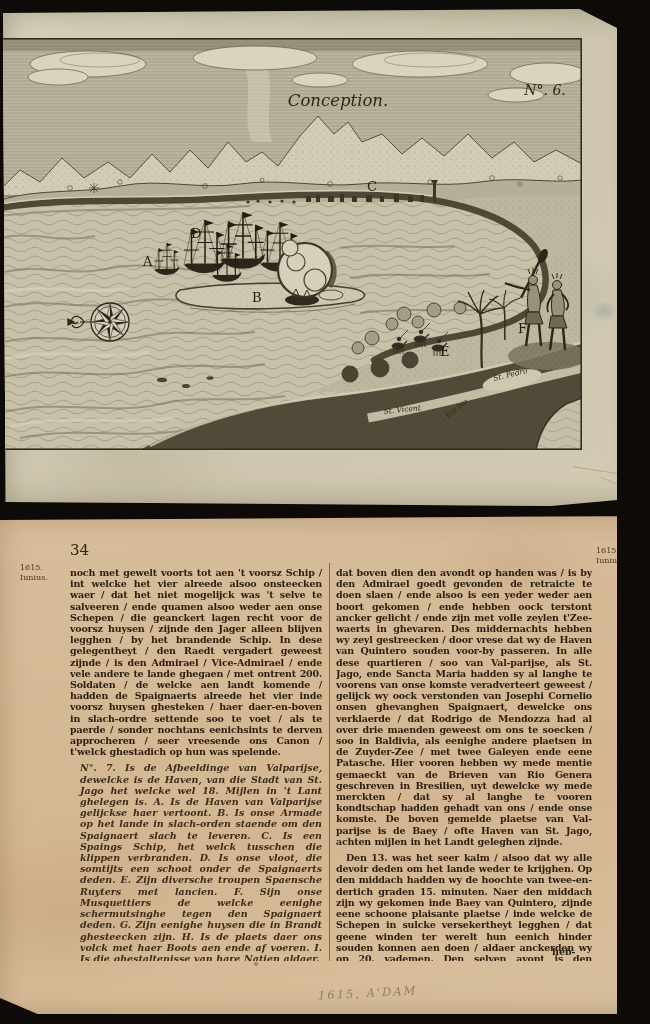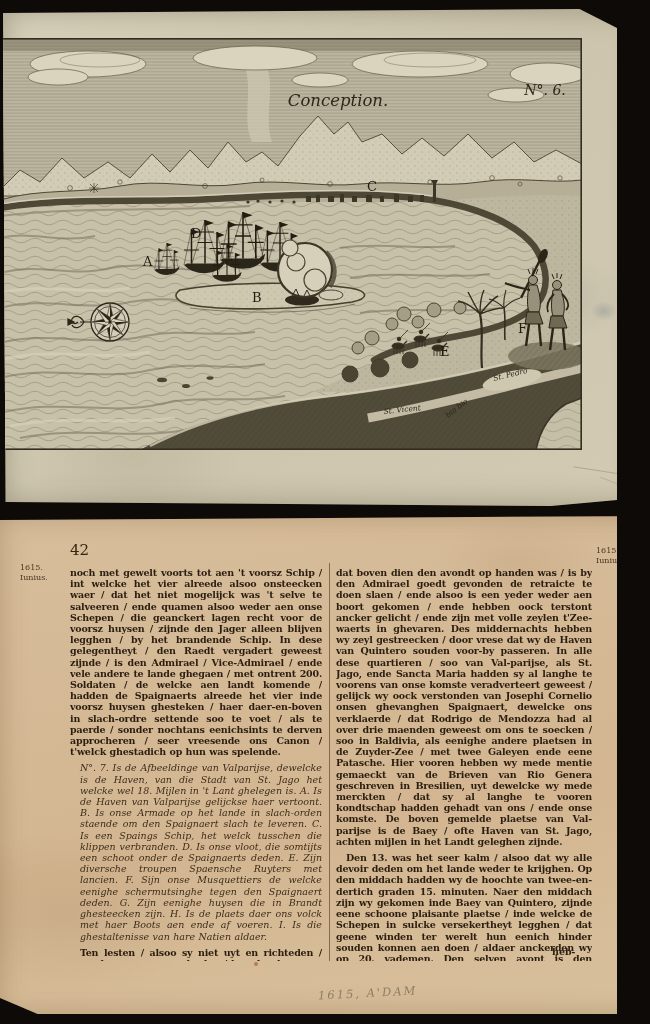--- a/index.html
+++ b/index.html
@@ -36,21 +36,21 @@
   .mnote{position:absolute;width:42px;font:400 8px/9.5px "DejaVu Serif",serif;color:#4a3722;text-align:left;}
   .mnote-l{left:20px;top:47px;}
   .mnote-r{left:596px;top:30px;}
   .cols{position:absolute;left:70px;top:47px;width:522px;height:398px;display:flex;overflow:hidden;}
   .col{overflow:hidden;}
   .col-l{width:252px;}
   .col-r{flex:1;}
   .vrule{width:1px;background:rgba(62,42,22,.55);margin:0 6px 0 7px;}
   .bt{margin:4px 0 5px;text-align:justify;font:700 9.5px/11.2px "DejaVu Serif",serif;
       letter-spacing:-0.2px;word-spacing:.4px;color:#2b1e10;}
-  .bt.key{font-weight:400;font-style:italic;padding-left:10px;color:#3c2c19;letter-spacing:0;}
+  .bt.key{font-weight:700;font-style:italic;padding-left:10px;color:#3c2c19;letter-spacing:0;}
   .bt.indent{text-indent:10px;}
   .catchword{position:absolute;left:552px;top:430px;font:700 9.5px "DejaVu Serif",serif;color:#2b1e10;}
   .pencil{position:absolute;left:318px;top:470px;font:italic 400 11.5px "DejaVu Serif",serif;
     color:#84745a;letter-spacing:2px;transform:rotate(-3deg);opacity:.85;}
   .fox{position:absolute;left:254px;top:446px;width:4px;height:4px;border-radius:50%;background:#a0522d;opacity:.6;}
 </style>
 </head>
 <body>
 
 <div class="stage">
@@ -341,21 +341,21 @@
       </g>
 
       <rect x="0.8" y="0.8" width="580.4" height="410.4" fill="none" stroke="#322d20" stroke-width="1.6"></rect>
     </svg>
     <div class="crease"></div>
     <div class="crease2"></div>
     <div class="smudge"></div>
   </div>
 
   <div class="page-bot">
-    <div class="pn">42</div>
+    <div class="pn">34</div>
 
     <div class="mnote mnote-l">
       <span>1615.</span><br>
       <span>Iunius.</span>
     </div>
     <div class="mnote mnote-r">
       <span>1615.</span><br>
       <span>Iunius.</span>
     </div>
 

